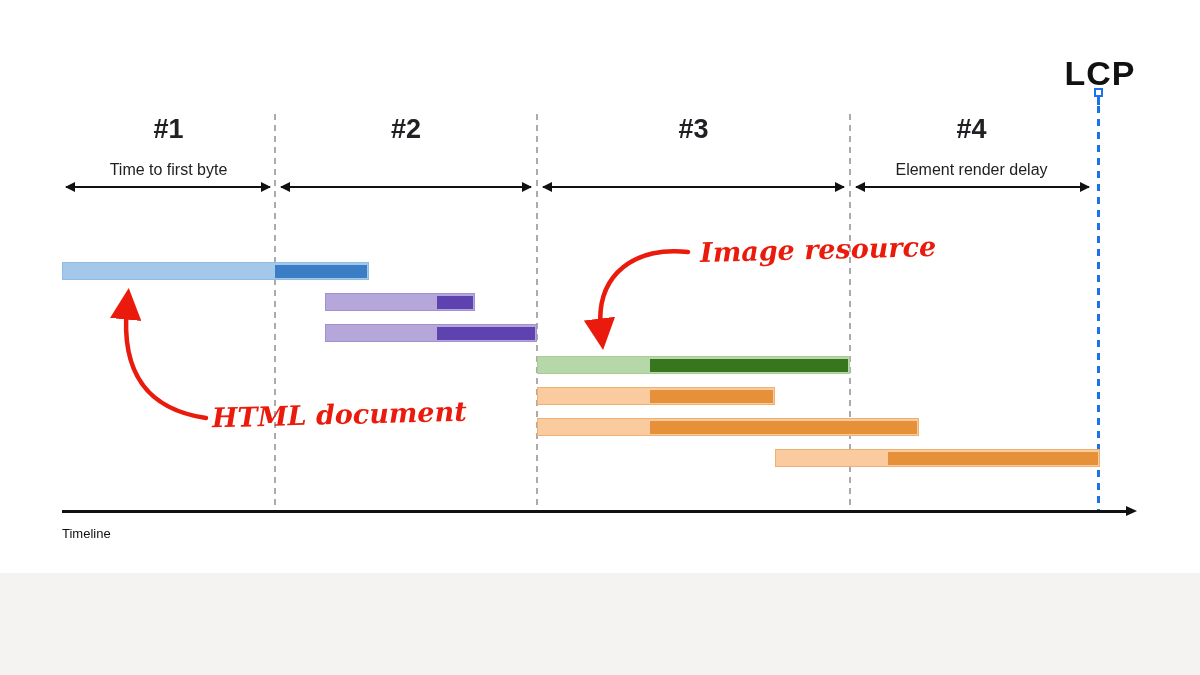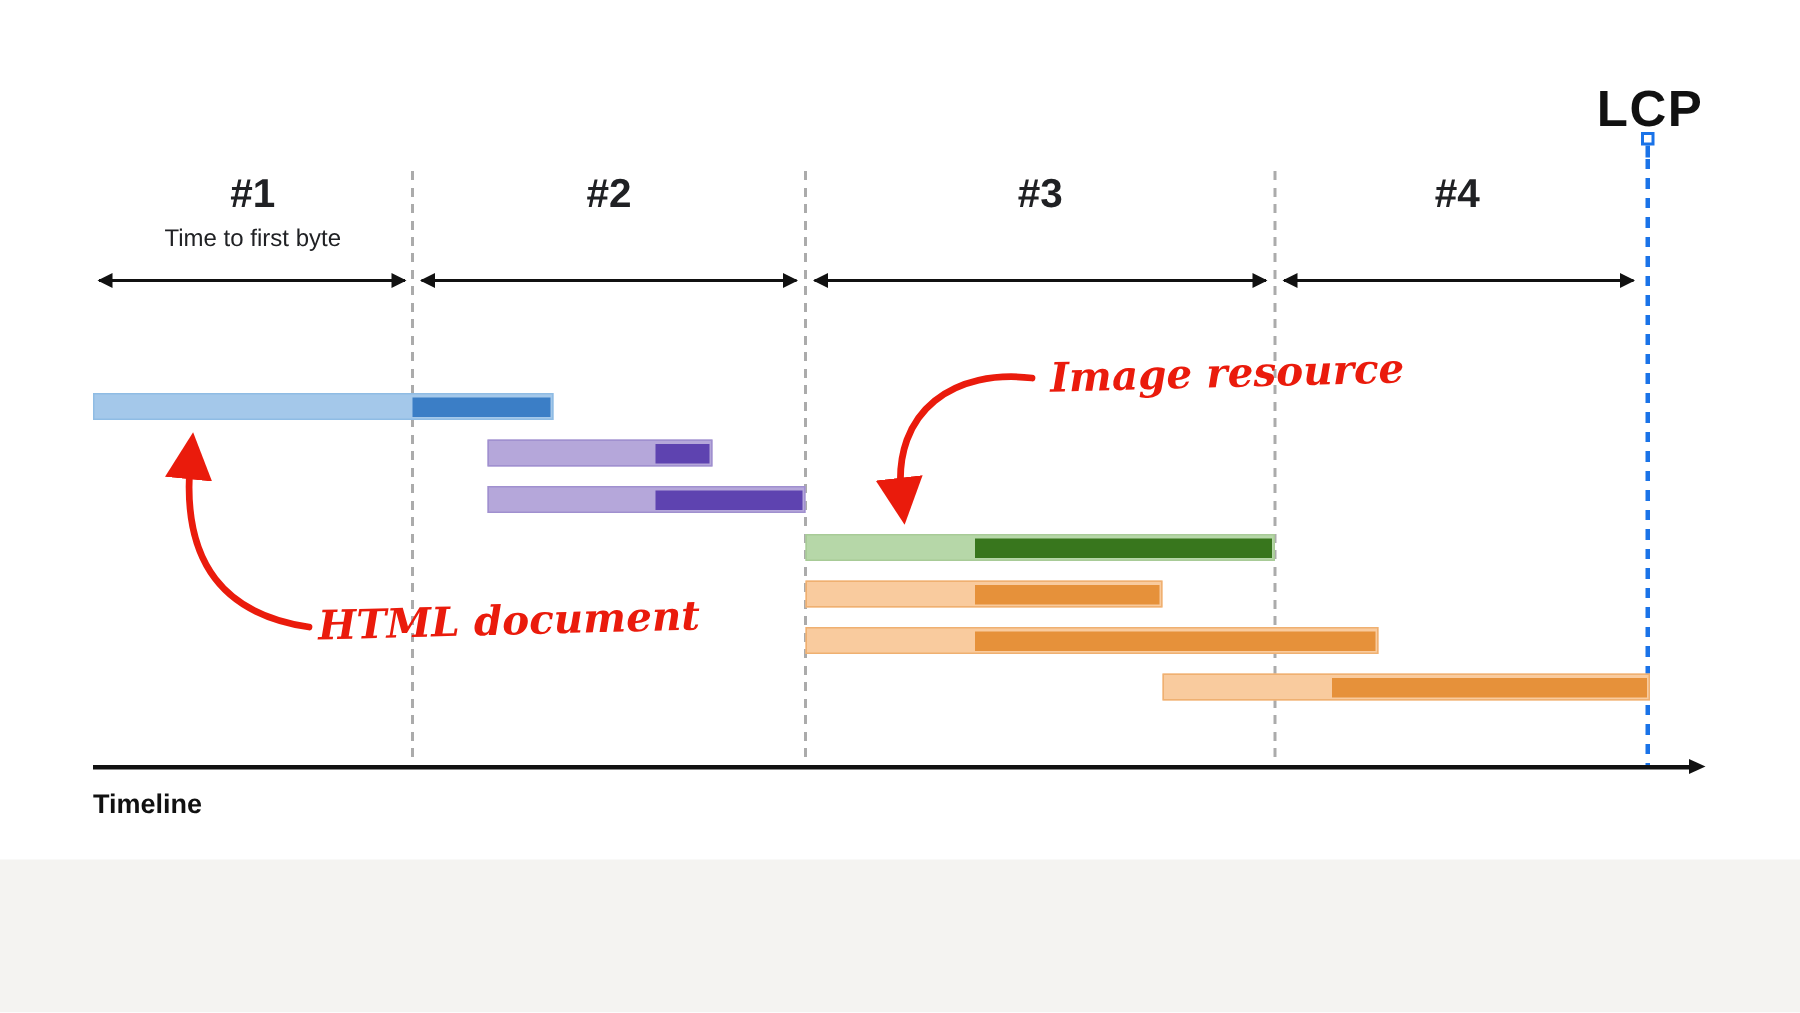--- a/index.html
+++ b/index.html
@@ -3,21 +3,21 @@
 <meta charset="utf-8">
 <style>
   html,body{margin:0;padding:0;}
   body{font-family:"Liberation Sans","DejaVu Sans",sans-serif;background:#fff;}
   .canvas{position:relative;width:1200px;height:675px;background:#ffffff;overflow:hidden;}
   .abs{position:absolute;}
 
   
   .phase-labelbox{text-align:center;color:#202124;}
   .pnum{font-size:27px;font-weight:700;line-height:34px;}
-  .psub{font-size:16px;font-weight:500;line-height:24px;margin-top:2px;}
+  .psub{font-size:16px;font-weight:500;line-height:24px;margin-top:12px;}
 
   
   .parrow{height:2px;background:#111;}
   .parrow::before{content:'';position:absolute;left:-1px;top:-4.5px;width:0;height:0;
     border-top:5.5px solid transparent;border-bottom:5.5px solid transparent;border-right:10px solid #111;}
   .parrow::after{content:'';position:absolute;right:-1px;top:-4.5px;width:0;height:0;
     border-top:5.5px solid transparent;border-bottom:5.5px solid transparent;border-left:10px solid #111;}
 
   
   .vdash-gray{width:2px;background:repeating-linear-gradient(180deg,#ababab 0 6px,transparent 6px 11px);}
@@ -28,21 +28,21 @@
   .lcp-square{width:9px;height:9px;border:2.5px solid #1A73E8;background:#fff;box-sizing:border-box;}
   .lcp-stem{background:#1A73E8;}
 
   
   .bar{box-sizing:border-box;}
   .seg{position:absolute;}
 
   
   .axis-line{background:#111;}
   .axis-head{width:0;height:0;border-top:5.5px solid transparent;border-bottom:5.5px solid transparent;border-left:11px solid #111;}
-  .axis-label{font-size:18px;font-weight:700;color:#111;}
+  .axis-label{font-size:13px;font-weight:400;color:#111;}
 
   
   .annot{color:#EA1B0C;font-size:27px;font-weight:700;font-style:italic;white-space:nowrap;transform:rotate(-1.5deg);font-family:"DejaVu Serif","Liberation Serif",serif;}
   .arrows-svg{position:absolute;left:0;top:0;pointer-events:none;}
 
   
   .footer{left:0;top:573px;width:1200px;height:102px;background:#F4F3F1;}
 </style>
 </head>
 <body>
@@ -60,20 +60,21 @@
   </div>
   <div class="abs parrow" style="left: 281px; top: 186px; width: 250px;"></div>
 
   <div class="abs phase-labelbox" style="left: 537px; top: 112px; width: 313px;">
     <div class="pnum">#3</div>
   </div>
   <div class="abs parrow" style="left: 543px; top: 186px; width: 301px;"></div>
 
   <div class="abs phase-labelbox" style="left: 850px; top: 112px; width: 243px;">
     <div class="pnum">#4</div>
+    <div class="psub">Element render delay</div>
   </div>
   <div class="abs parrow" style="left: 856px; top: 186px; width: 233px;"></div>
 
   <div class="abs vdash-gray" style="left: 274px; top: 114px; height: 398px;"></div>
   <div class="abs vdash-gray" style="left: 536px; top: 114px; height: 398px;"></div>
   <div class="abs vdash-gray" style="left: 849px; top: 114px; height: 398px;"></div>
 
   <div class="abs lcp-title" style="left: 1060px; top: 42px; width: 80px; margin-top: 12px;">LCP</div>
   <div class="abs lcp-square" style="left: 1094px; top: 88px;"></div>
   <div class="abs lcp-stem" style="left: 1097px; top: 97px; width: 2.5px; height: 8px;"></div>

